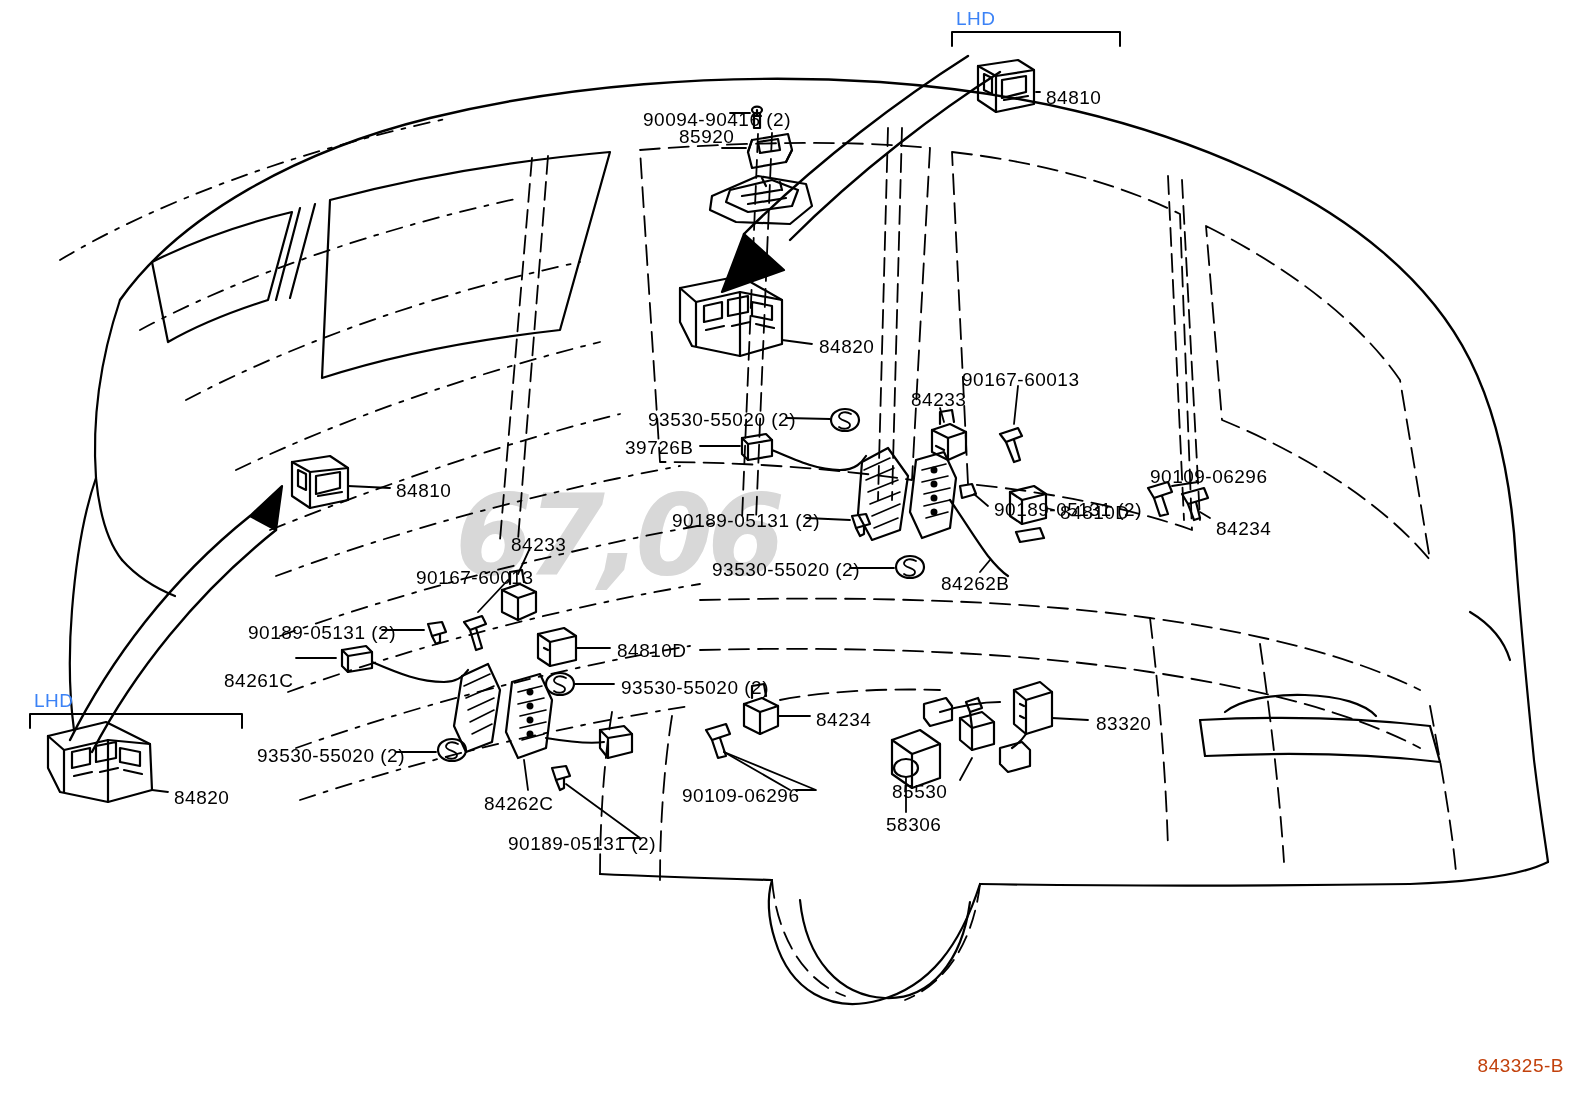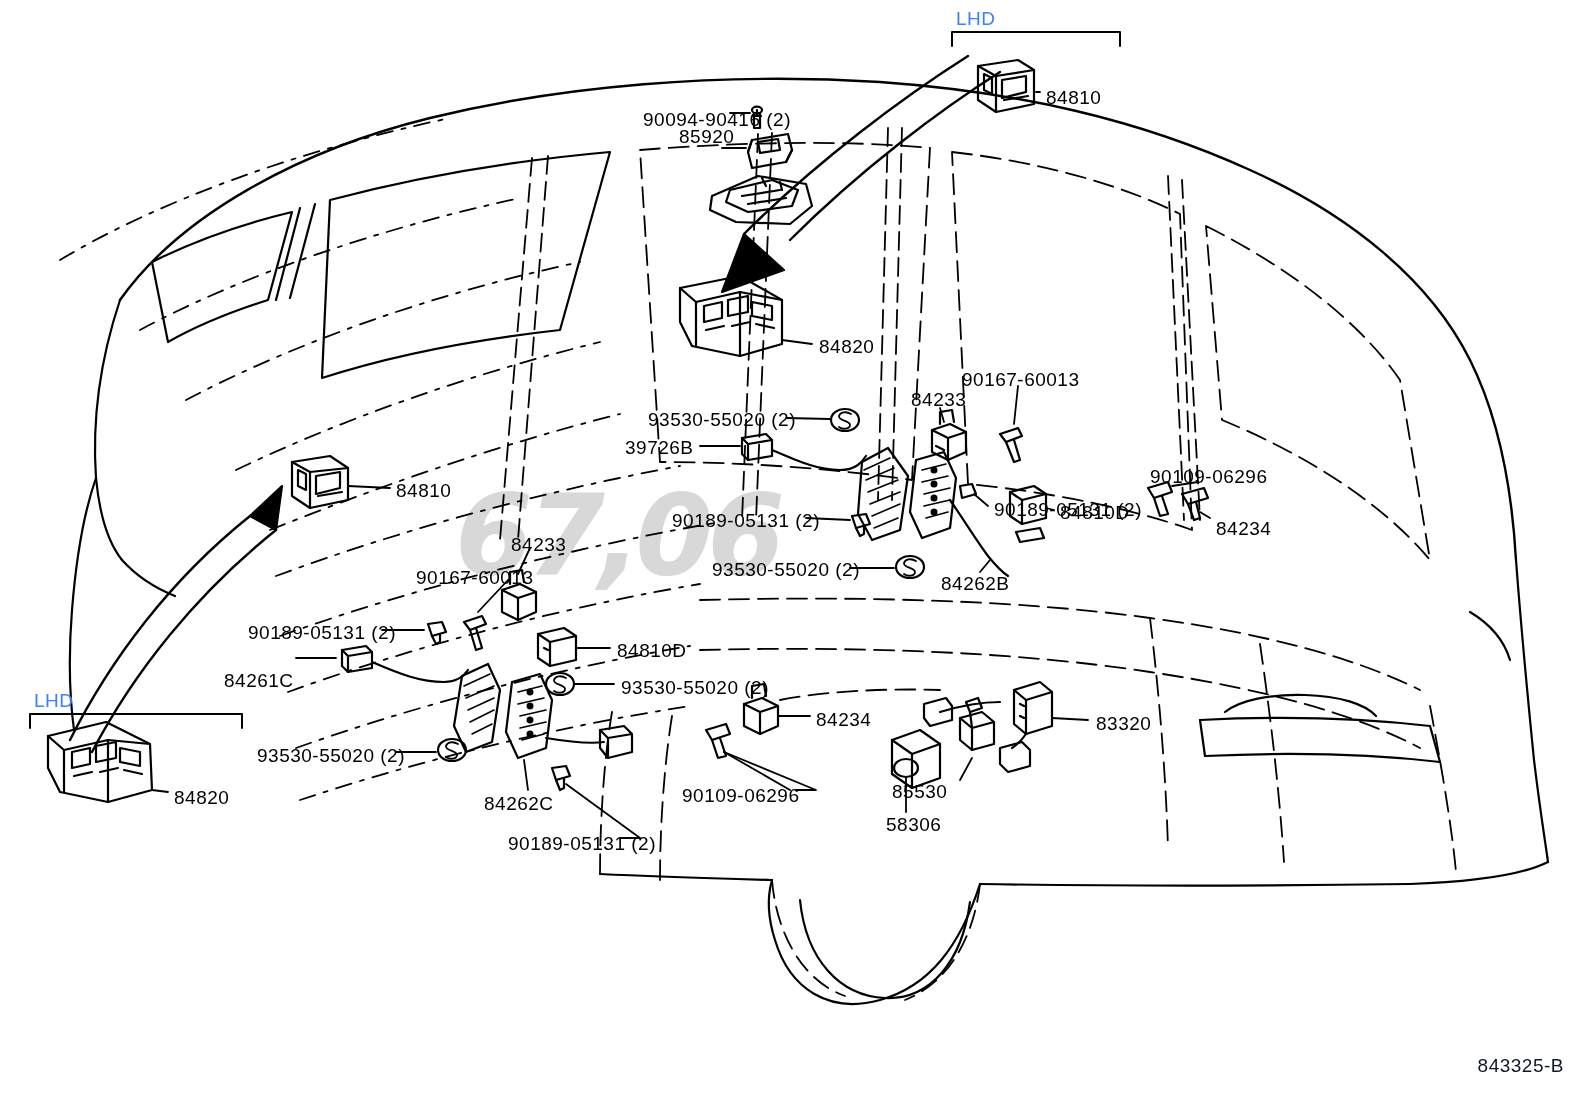--- a/index.html
+++ b/index.html
@@ -30,21 +30,21 @@
     white-space: nowrap;
     line-height: 1;
     text-align: center;
   }
   .diag-code {
     position: absolute;
     right: 28px;
     bottom: 22px;
     font-size: 19px;
     letter-spacing: 0.5px;
-    color: #0f172a;
+    color: #c2410c;
     white-space: nowrap;
   }
   .watermark {
     position: absolute;
     left: 455px;
     top: 470px;
     font-family: "DejaVu Sans", sans-serif;
     font-size: 112px;
     font-weight: bold;
     font-style: italic;

